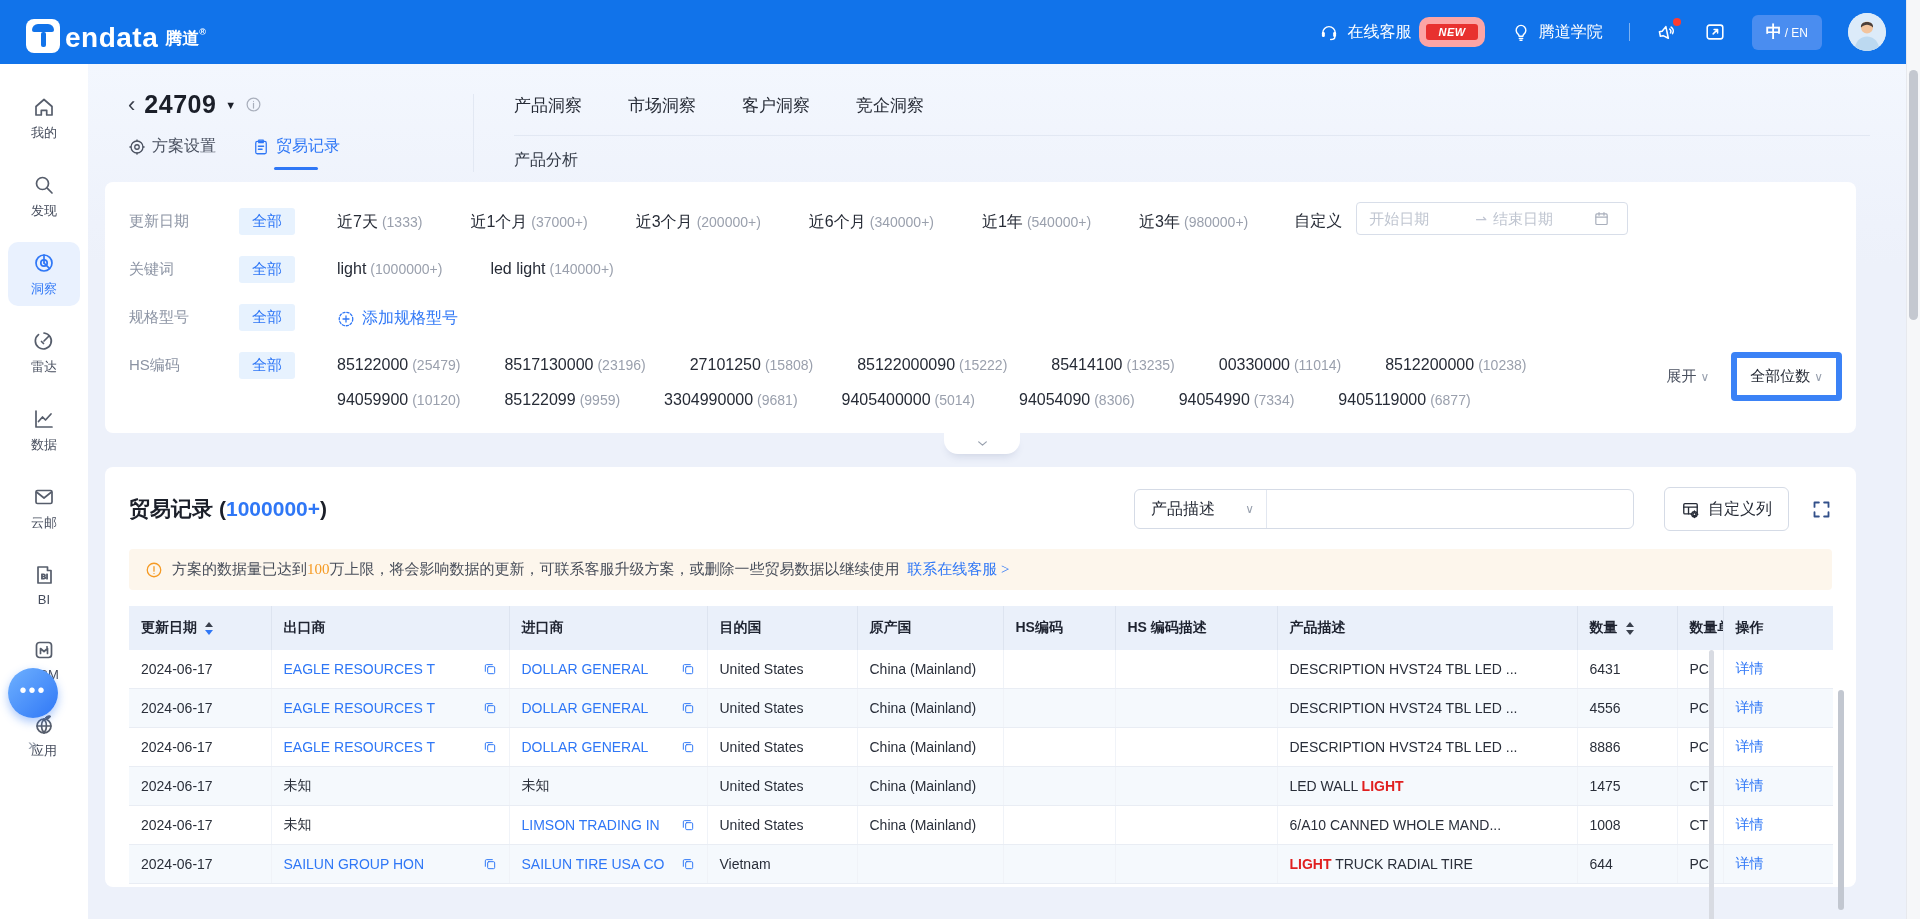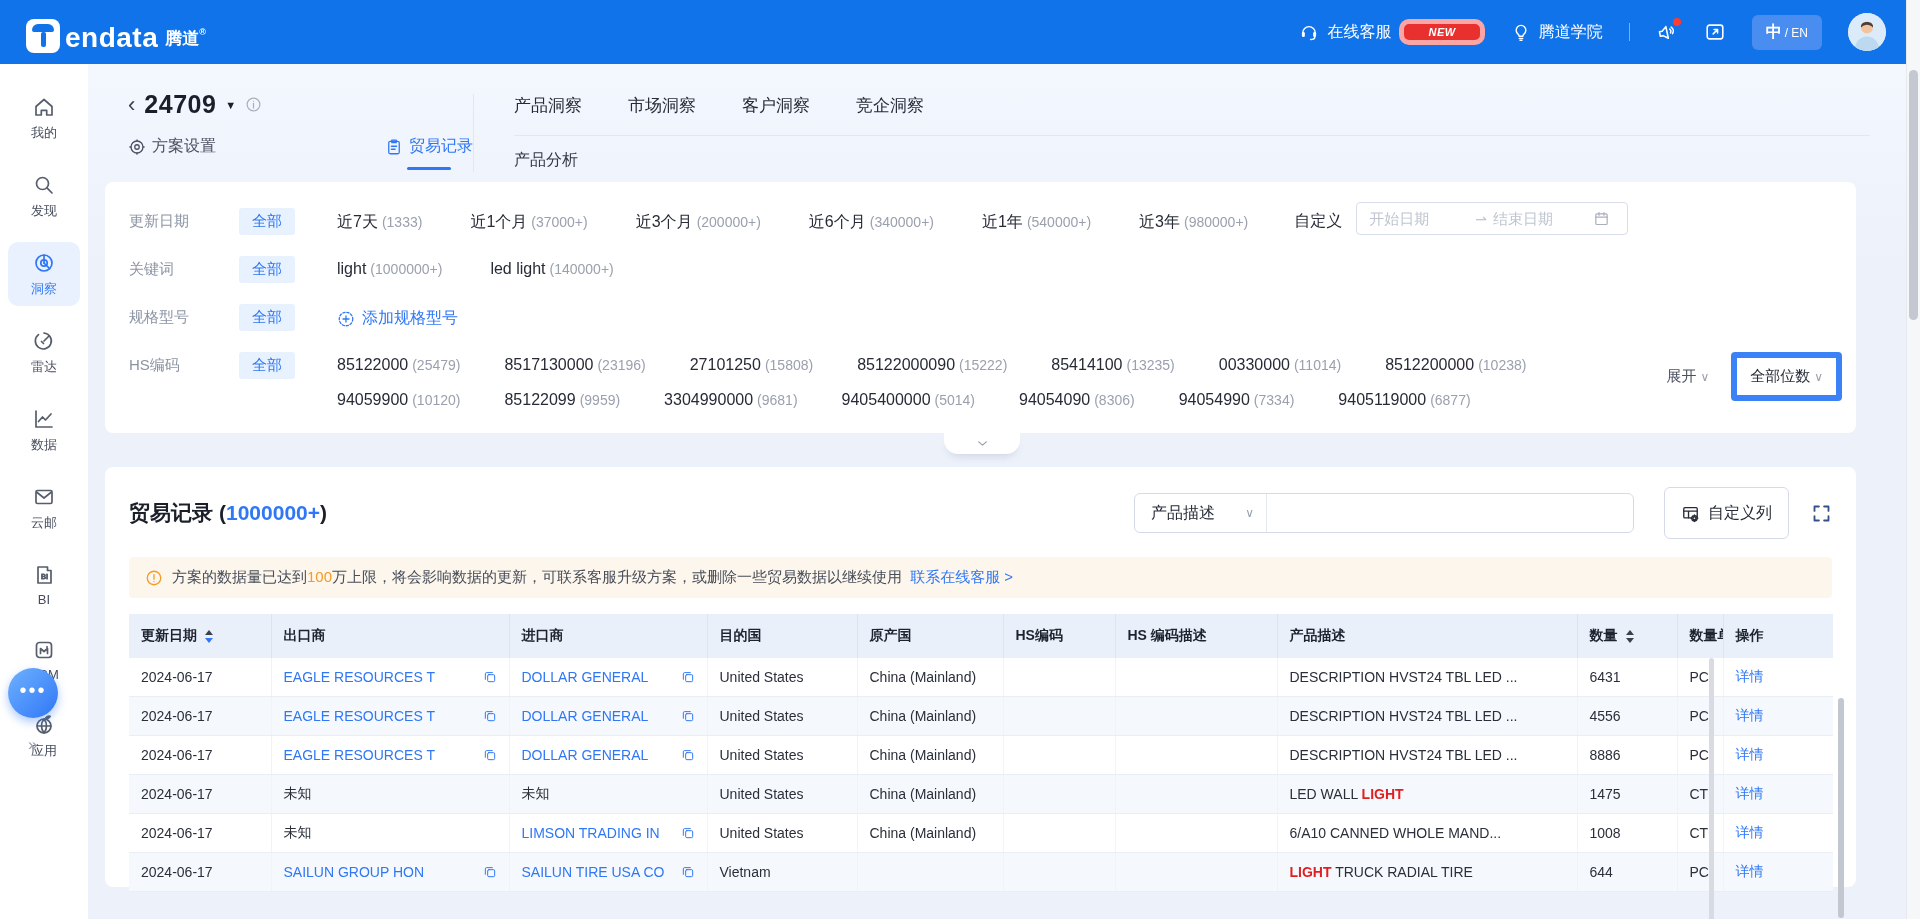--- a/index.html
+++ b/index.html
@@ -11,22 +11,22 @@
     display:flex; align-items:center; padding:0 34px 0 26px; z-index:30; color:#fff; }
   .logo { display:flex; align-items:flex-end; gap:2px;margin-top:8px; }
   .logo-box { width:34px; height:34px; background:#fff; border-radius:8px; position:relative; margin-right:3px; }
   .logo-box:before { content:""; position:absolute; left:15px; top:13px; width:5px; height:15px; background:#1173ea; border-radius:2px; }
   .logo-box:after { content:""; position:absolute; left:6px; top:5px; width:22px; height:8px; background:#1173ea; border-radius:6px 6px 2px 2px; }
   .logo-word { font-size:28px; font-weight:bold; letter-spacing:.5px; line-height:30px; }
   .logo-cn { font-size:17px; margin:0 0 3px 5px; font-weight:600; }
   .logo-reg { font-size:9px; vertical-align:top; }
   .tb-right { margin-left:auto; display:flex; align-items:center; gap:26px; font-size:16px; }
   .tb-item { display:flex; align-items:center; gap:8px; cursor:pointer; white-space:nowrap; }
-  .badge-new { background:#e8312f; border:5px solid #fca5a5; color:#fff; font-size:11px; font-style:italic;
-    font-weight:bold; padding:2px 24px; border-radius:10px; letter-spacing:.5px; }
+  .badge-new { background:#e8312f; border:7px solid #fca5a5; color:#fff; font-size:11px; font-style:italic;
+    font-weight:bold; padding:2px 12px; border-radius:10px; letter-spacing:.5px; }
   .tb-divider { width:1px; height:18px; background:rgba(255,255,255,.45); }
   .tb-ico { position:relative; display:flex; }
   .red-dot { position:absolute; right:-3px; top:-3px; width:8px; height:8px; border-radius:50%; background:#ff3b30; }
   .lang-btn { background:#4a8df0; border-radius:6px; padding:7px 14px; display:flex; align-items:baseline; gap:3px; cursor:pointer; }
   .lang-zh { font-size:16px; font-weight:bold; } .lang-en { font-size:12px; }
   .avatar { width:38px; height:38px; border-radius:50%; background:#e3eef9; overflow:hidden; display:flex; align-items:center; justify-content:center; cursor:pointer; }
 
   
   .sidebar { position:fixed; left:0; top:64px; width:88px; height:855px; background:#fff; z-index:20;
     display:flex; flex-direction:column; align-items:center; padding-top:22px; }
@@ -46,21 +46,21 @@
     background:linear-gradient(180deg,#f3f7fe 0,#eef2fb 160px,#edf1fa 200px); }
 
   
   .scheme-head { position:relative; height:118px; padding:26px 0 0 40px; display:flex; }
   .sh-left { width:345px; }
   .title-row { display:flex; align-items:center; gap:9px; }
   .back-arrow { font-size:22px; color:#3a3f4b; cursor:pointer; line-height:20px; }
   .scheme-title { font-size:25px; font-weight:bold; color:#1b1f29; letter-spacing:.5px; }
   .caret-down { font-size:11px; color:#1b1f29; cursor:pointer; }
   .info-ico { color:#a9afbc; display:flex; cursor:pointer; }
-  .subtabs { display:flex; gap:36px; margin-top:17px;justify-content:space-between; }
+  .subtabs { display:flex; gap:36px; margin-top:17px; }
   .subtab { display:flex; align-items:center; gap:6px; font-size:16px; color:#4a5160; cursor:pointer; position:relative; padding-bottom:13px; }
   .subtab.active { color:#2f77f6; }
   .subtab.active:after { content:""; position:absolute; left:50%; transform:translateX(-50%); bottom:0; width:44px; height:3px; border-radius:2px; background:#2f77f6; }
   .sh-vdiv { width:1px; background:#e2e8f3; height:78px; margin:4px 0 0; }
   .sh-right { flex:1; padding:4px 50px 0 40px; }
   .main-tabs { display:flex; gap:46px; }
   .main-tab { font-size:17px; color:#262b36; font-weight:500; cursor:pointer; padding-bottom:18px; }
   .sh-hr { height:1px; background:#e2e8f3; }
   .secondary-tab { display:inline-block; margin-top:14px; font-size:16px; color:#333a47; cursor:pointer; }
 
@@ -95,25 +95,25 @@
   .rec-head { display:flex; align-items:center; }
   .rec-title { font-size:21px; font-weight:bold; color:#1b1f29; }
   .rec-count { font-size:21px; font-weight:bold; color:#1b1f29; margin-left:6px; }
   .rec-count b { color:#2f77f6; }
   .searchbar { margin-left:auto; display:flex; align-items:center; border:1px solid #d5dbe6; border-radius:6px; height:40px; width:500px; }
   .search-type { width:132px; height:100%; display:flex; align-items:center; justify-content:space-between; padding:0 12px 0 16px;
     border-right:1px solid #e2e7f0; font-size:16px; color:#262b36; cursor:pointer; }
   .search-input { flex:1; display:flex; align-items:center; padding:0 14px; }
   .search-input input { border:none; outline:none; flex:1; font-size:16px; color:#444; }
   .search-input input::placeholder { color:#c3c8d3; }
-  .cust-col-btn { margin-left:30px; border:1px solid #d5dbe6; border-radius:6px; height:52px; padding:0 16px;
+  .cust-col-btn { margin-left:30px; border:1px solid #d5dbe6; border-radius:6px; height:44px; padding:0 16px;
     display:flex; align-items:center; gap:8px; font-size:16px; color:#262b36; cursor:pointer; background:#fff; }
   .fs-ico { margin-left:22px; color:#33508a; cursor:pointer; display:flex; }
 
-  .warnbar { margin-top:18px; background:#fdf6ec; border-radius:4px; padding:11px 16px; display:flex; align-items:center; gap:9px; font-size:15px; color:#474d59; }
+  .warnbar { margin-top:18px; background:#fdf6ec; border-radius:4px; padding:11px 16px; display:flex; align-items:center; gap:9px; font-size:15px; color:#474d59;font-family:Liberation Serif, serif; }
   .warnbar .em { color:#f59a23; }
   .warnbar .wlink { color:#2f77f6; cursor:pointer; margin-left:4px; }
   .warn-ico { color:#f59a23; display:flex; flex:none; }
 
   
   .tblwrap { margin-top:16px; position:relative; }
   table { border-collapse:collapse; table-layout:fixed; width:1704px; }
   thead th { background:#eaf0fa; font-size:14px; font-weight:bold; color:#1e2330; text-align:left;
     padding:13px 12px; border-right:1px solid #dde4f0; white-space:nowrap; overflow:hidden; }
   thead th:last-child { border-right:none; }

